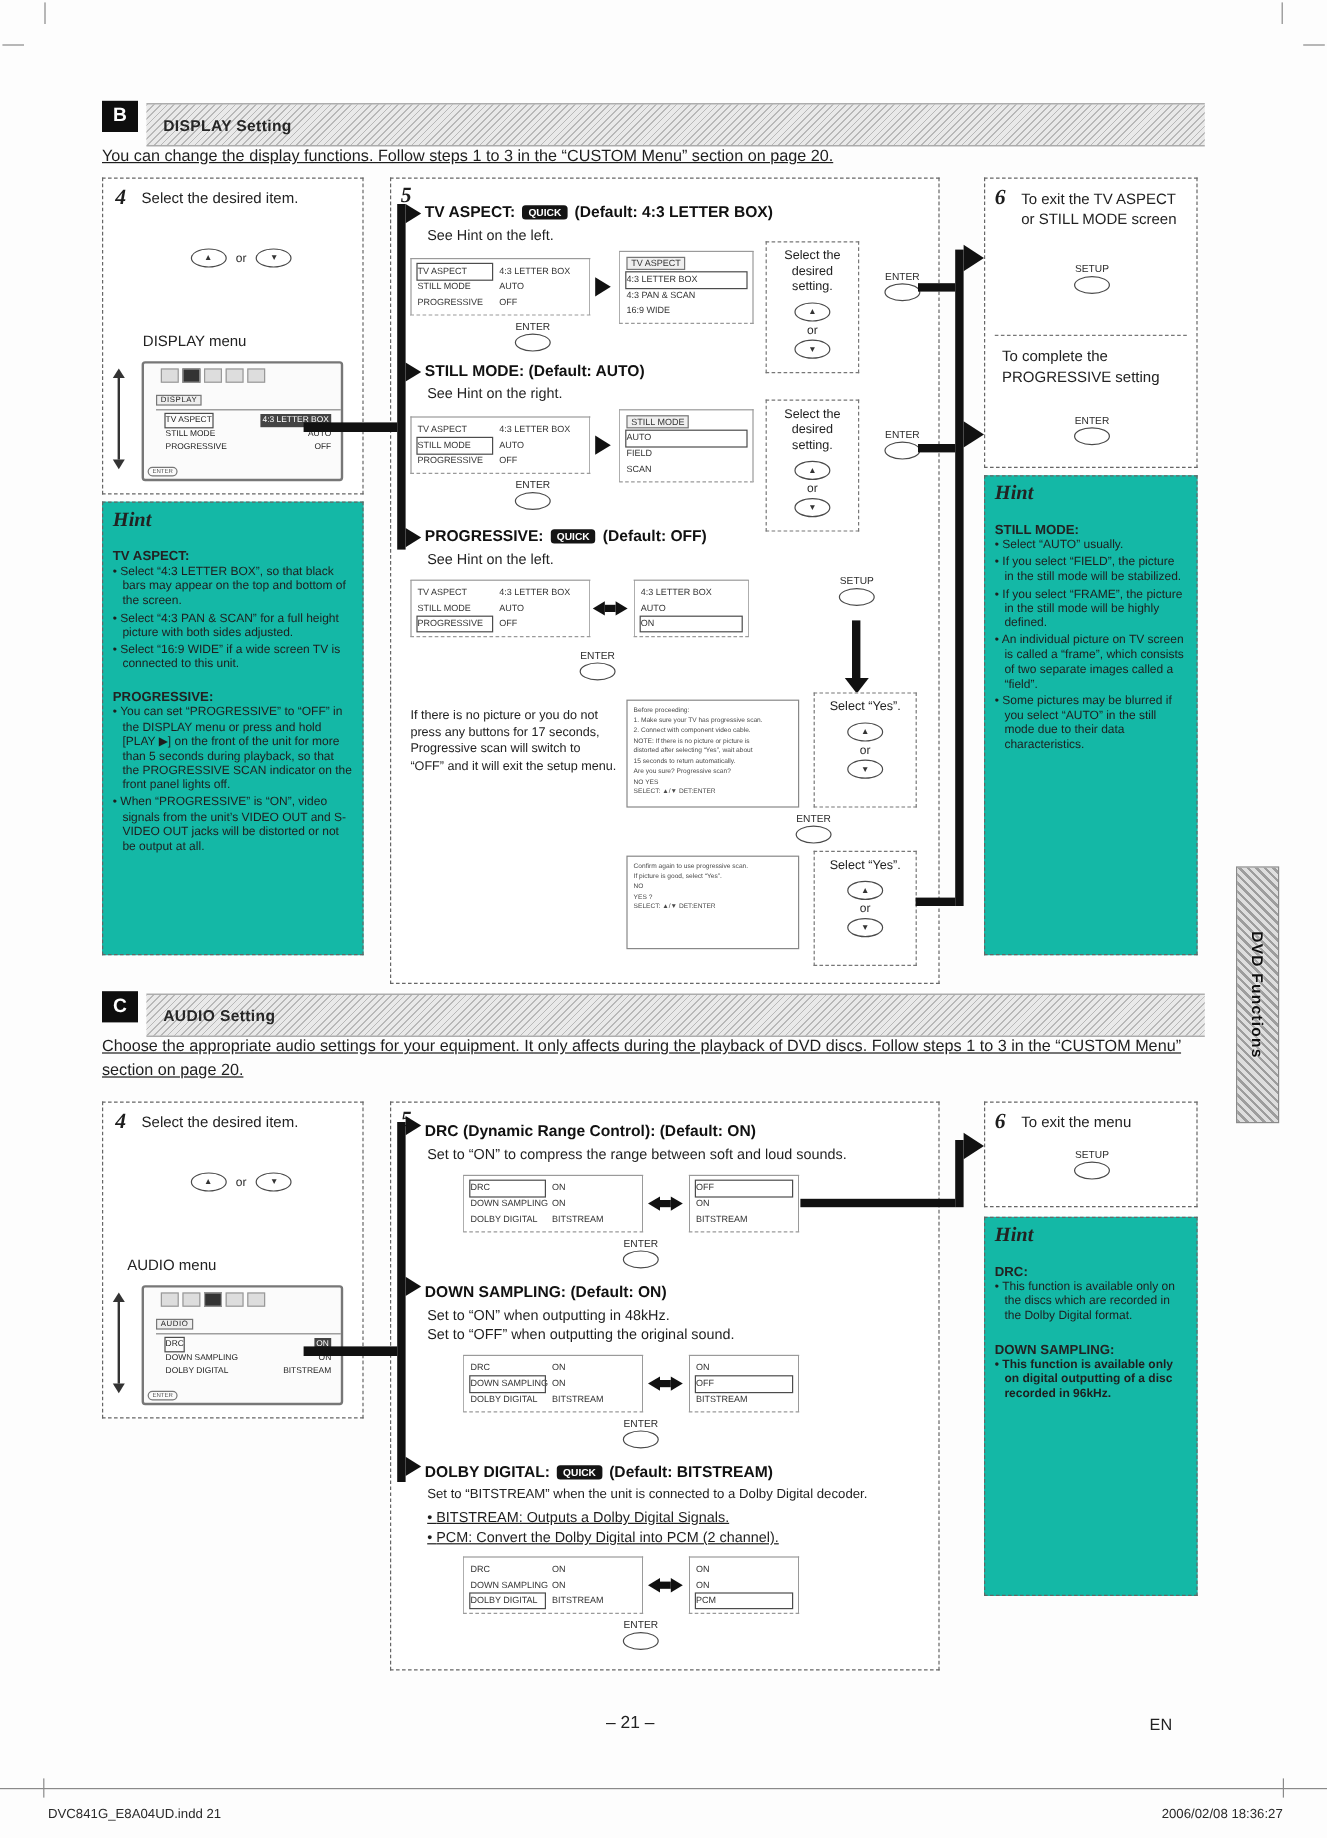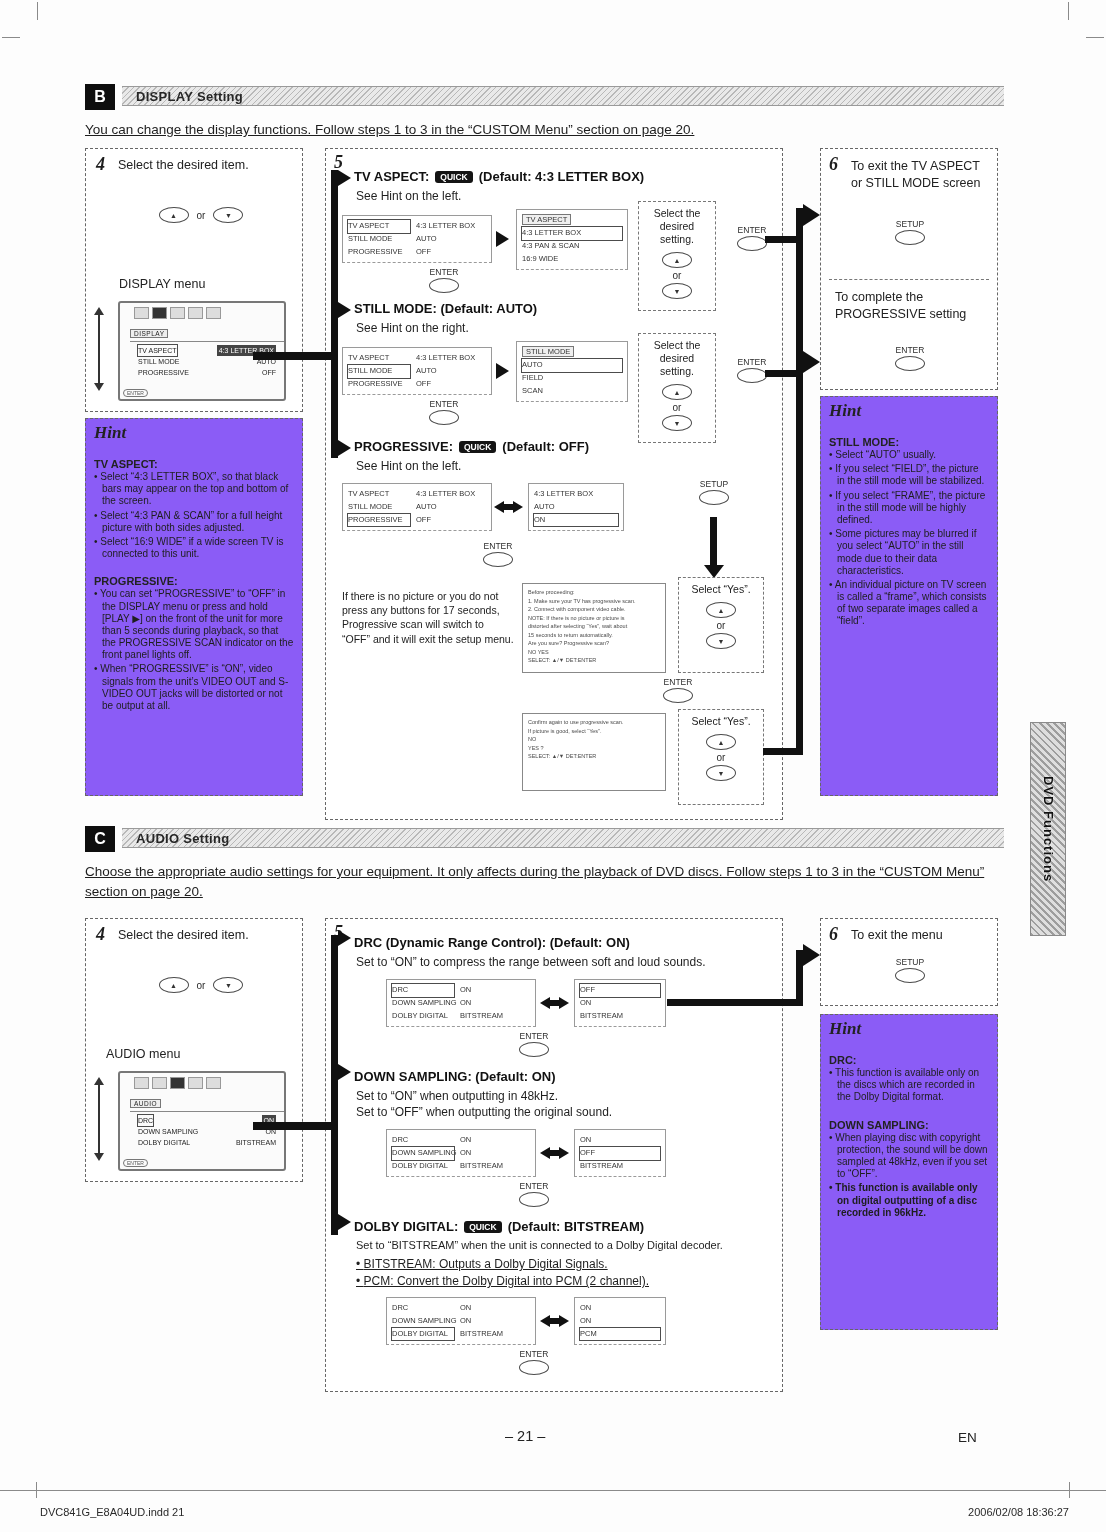--- a/index.html
+++ b/index.html
@@ -6,21 +6,21 @@
   html,body { background:#ffffff; }
   body { font-family:"Liberation Sans", sans-serif; color:#222; }
   #canvas { position:relative; width:1106px; height:1532px; background:#fdfdfd; overflow:hidden; }
 
   .abs { position:absolute; }
   .box { position:absolute; border:1px dashed #666; background:#fff; }
   .stepnum { font-family:"Liberation Serif", serif; font-style:italic; font-weight:bold; font-size:18px; color:#1d1d1d; }
   .step-title { font-size:12.5px; }
 
   .badge { position:absolute; width:30px; height:26px; background:#0e0e0e; color:#fff; font-weight:bold; font-size:16px; display:flex; align-items:center; justify-content:center; }
-  .banner { position:absolute; height:20px; background:repeating-linear-gradient(135deg,#b8b8b8 0 1px,#e9e9e9 1px 4px); border-top:1px solid #9a9a9a; border-bottom:1px solid #9a9a9a; display:flex; align-items:center;text-align:right; }
+  .banner { position:absolute; height:36px; background:repeating-linear-gradient(135deg,#b8b8b8 0 1px,#e9e9e9 1px 4px); border-top:1px solid #9a9a9a; border-bottom:1px solid #9a9a9a; display:flex; align-items:center;text-align:right; }
   .banner b { font-size:13px; color:#262626; padding-left:14px; letter-spacing:.3px; }
   .intro { position:absolute; font-size:13.5px; line-height:1.45; color:#1e1e1e;text-decoration:underline; }
 
   .pill { display:inline-block; width:30px; height:15px; border:1.6px solid #4a4a4a; border-radius:50%; background:#fff; }
   .udbtn { display:inline-flex; width:30px; height:16px; border:1.6px solid #4a4a4a; border-radius:50%; align-items:center; justify-content:center; font-size:7px; color:#333; background:#fff; }
   .ctrl { position:absolute; width:44px; text-align:center; }
   .ctrl .lab { font-size:8.5px; color:#2c2c2c; margin-bottom:1px; }
   .orlab { font-size:10px; color:#2c2c2c; }
   .qbadge { display:inline-block; background:#141414; color:#fff; font-size:8.5px; font-weight:bold; padding:1px 5px; border-radius:3px; }
 
@@ -63,21 +63,21 @@
   .icons { display:flex; gap:3px; margin:4px 0 0 14px; }
   .icons span { width:15px; height:12px; background:#ddd; border:1px solid #999; }
   .icons span.on { background:#333; }
   .tabrow { margin:3px 0 0 10px; border-bottom:1px solid #888; padding-bottom:1px; }
   .tablab { display:inline-block; font-size:6.5px; border:1px solid #777; padding:0 3px; letter-spacing:.5px; background:#eee; }
   .srows { margin:3px 8px 0 18px; font-size:7px; }
   .srow { display:flex; justify-content:space-between; line-height:1.6; white-space:nowrap; }
   .srow .hl { background:#444; color:#fff; padding:0 2px; }
   .screen-enter { position:absolute; bottom:2px; left:3px; font-size:5px; border:1px solid #777; border-radius:6px; padding:0 3px; color:#555; }
 
-  .hintbox { position:absolute; border:1px dashed #666; background:#8b5cf6; overflow:hidden; }
+  .hintbox { position:absolute; border:1px dashed #666; background:#14b8a6; overflow:hidden; }
   .hint-title { font-family:"Liberation Serif", serif; font-style:italic; font-weight:bold; font-size:17px; margin:4px 0 2px 8px; }
   .hint-h { font-size:11px; font-weight:bold; margin:15px 8px 1px 8px; }
   .hint-b { font-size:10px; line-height:1.22; margin:1px 8px 2px 16px; text-indent:-8px; color:#1e1e1e; }
   .hint-b::before { content:"• "; }
   .hint-b.bold { font-weight:bold; }
 
   .divider { position:absolute; border-top:1px dashed #777; }
   .sidetab { position:absolute; background:repeating-linear-gradient(45deg,#9d9d9d 0 2px,#dedede 2px 5px); border:1px solid #8a8a8a; display:flex; align-items:center; justify-content:center; }
   .sidetab span { writing-mode:vertical-rl; font-weight:bold; font-size:13px; color:#101010; text-shadow:0 0 2px #fff; letter-spacing:1px; }
 
@@ -346,22 +346,22 @@
     <div class="hint-b">You can set “PROGRESSIVE” to “OFF” in the DISPLAY menu or press and hold [PLAY ▶] on the front of the unit for more than 5 seconds during playback, so that the PROGRESSIVE SCAN indicator on the front panel lights off.</div>
     <div class="hint-b">When “PROGRESSIVE” is “ON”, video signals from the unit’s VIDEO OUT and S-VIDEO OUT jacks will be distorted or not be output at all.</div>
   </div>
 
   <div class="hintbox" style="left:820px;top:396px;width:178px;height:400px">
     <div class="hint-title">Hint</div>
     <div class="hint-h">STILL MODE:</div>
     <div class="hint-b">Select “AUTO” usually.</div>
     <div class="hint-b">If you select “FIELD”, the picture in the still mode will be stabilized.</div>
     <div class="hint-b">If you select “FRAME”, the picture in the still mode will be highly defined.</div>
+    <div class="hint-b">An individual picture on TV screen is called a “frame”, which consists of two separate images called a “field”.</div>
     <div class="hint-b">Some pictures may be blurred if you select “AUTO” in the still mode due to their data characteristics.</div>
-    <div class="hint-b">An individual picture on TV screen is called a “frame”, which consists of two separate images called a “field”.</div>
   </div>
 
   <div class="bar" style="left:253px;top:352px;width:78px;height:8px"></div>
   <div class="bar" style="left:331px;top:170px;width:7px;height:288px"></div>
   <div class="tri-r" style="left:338px;top:170px"></div>
   <div class="tri-r" style="left:338px;top:302px"></div>
   <div class="tri-r" style="left:338px;top:440px"></div>
   <div class="bar" style="left:765px;top:236px;width:31px;height:7px"></div>
   <div class="bar" style="left:765px;top:370px;width:31px;height:7px"></div>
   <div class="bar" style="left:763px;top:748px;width:33px;height:7px"></div>
@@ -523,21 +523,20 @@
     <div class="ctrl" style="left:67px;top:38px">
       <div class="lab">SETUP</div><span class="pill"></span>
     </div>
   </div>
 
   <div class="hintbox" style="left:820px;top:1014px;width:178px;height:316px">
     <div class="hint-title">Hint</div>
     <div class="hint-h">DRC:</div>
     <div class="hint-b">This function is available only on the discs which are recorded in the Dolby Digital format.</div>
     <div class="hint-h">DOWN SAMPLING:</div>
-    <div class="hint-b">When playing disc with copyright protection, the sound will be down sampled at 48kHz, even if you set to “OFF”.</div>
     <div class="hint-b bold">This function is available only on digital outputting of a disc recorded in 96kHz.</div>
   </div>
 
   <div class="bar" style="left:253px;top:1122px;width:78px;height:8px"></div>
   <div class="bar" style="left:331px;top:935px;width:7px;height:300px"></div>
   <div class="tri-r" style="left:338px;top:930px"></div>
   <div class="tri-r" style="left:338px;top:1064px"></div>
   <div class="tri-r" style="left:338px;top:1214px"></div>
   <div class="bar" style="left:667px;top:999px;width:129px;height:7px"></div>
   <div class="bar" style="left:796px;top:950px;width:7px;height:56px"></div>

